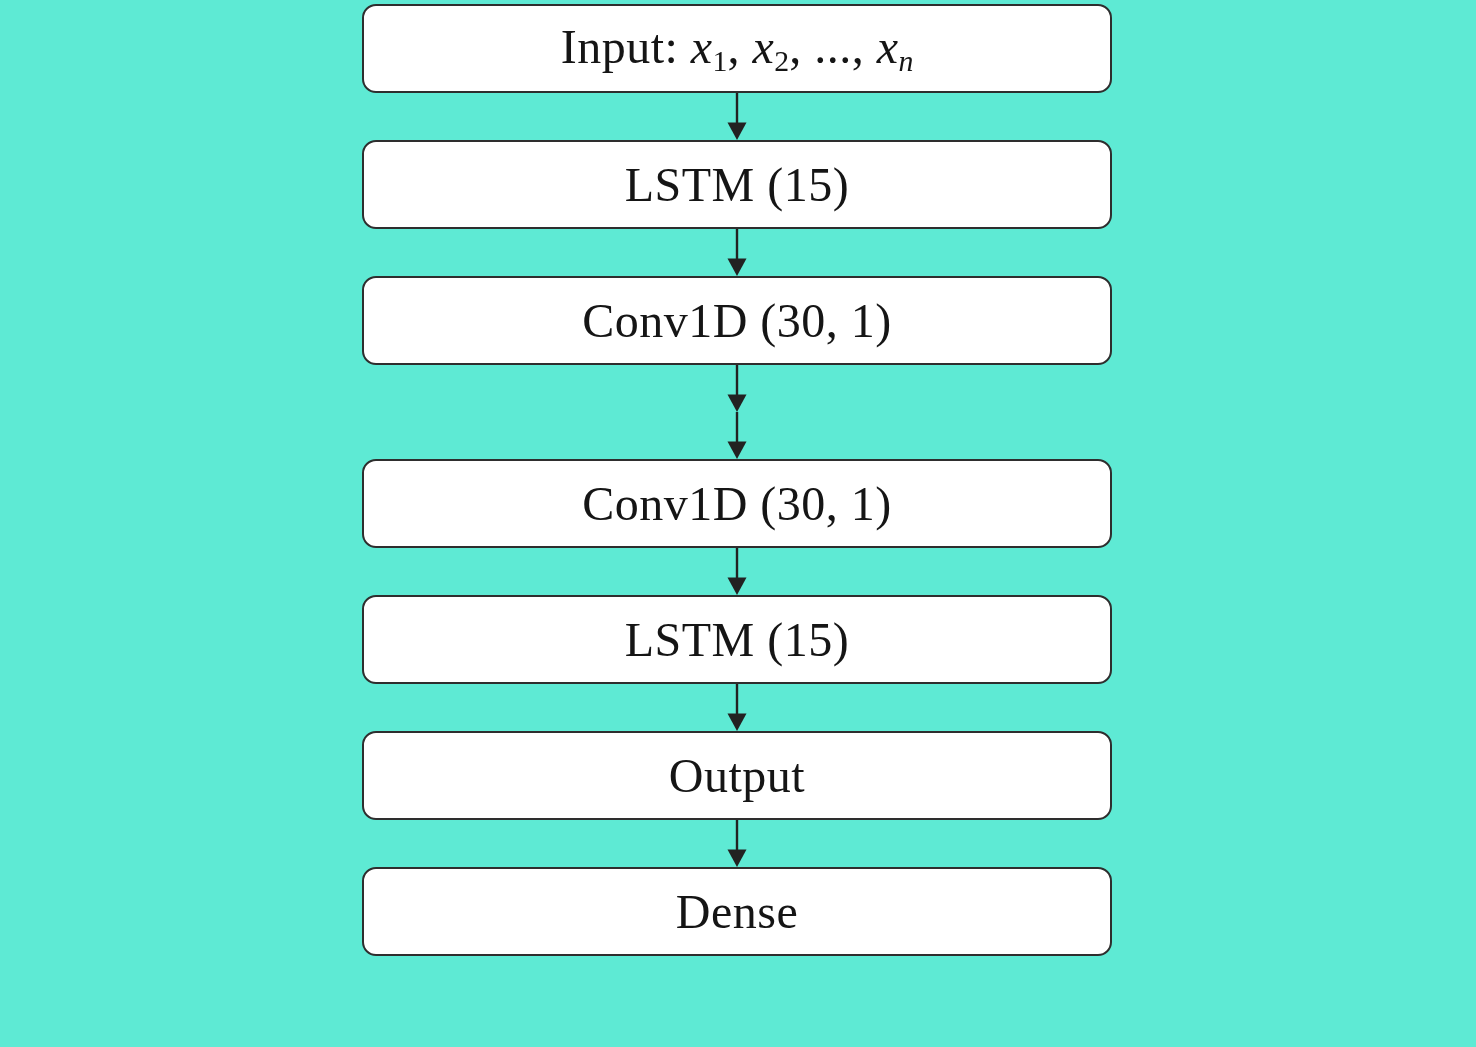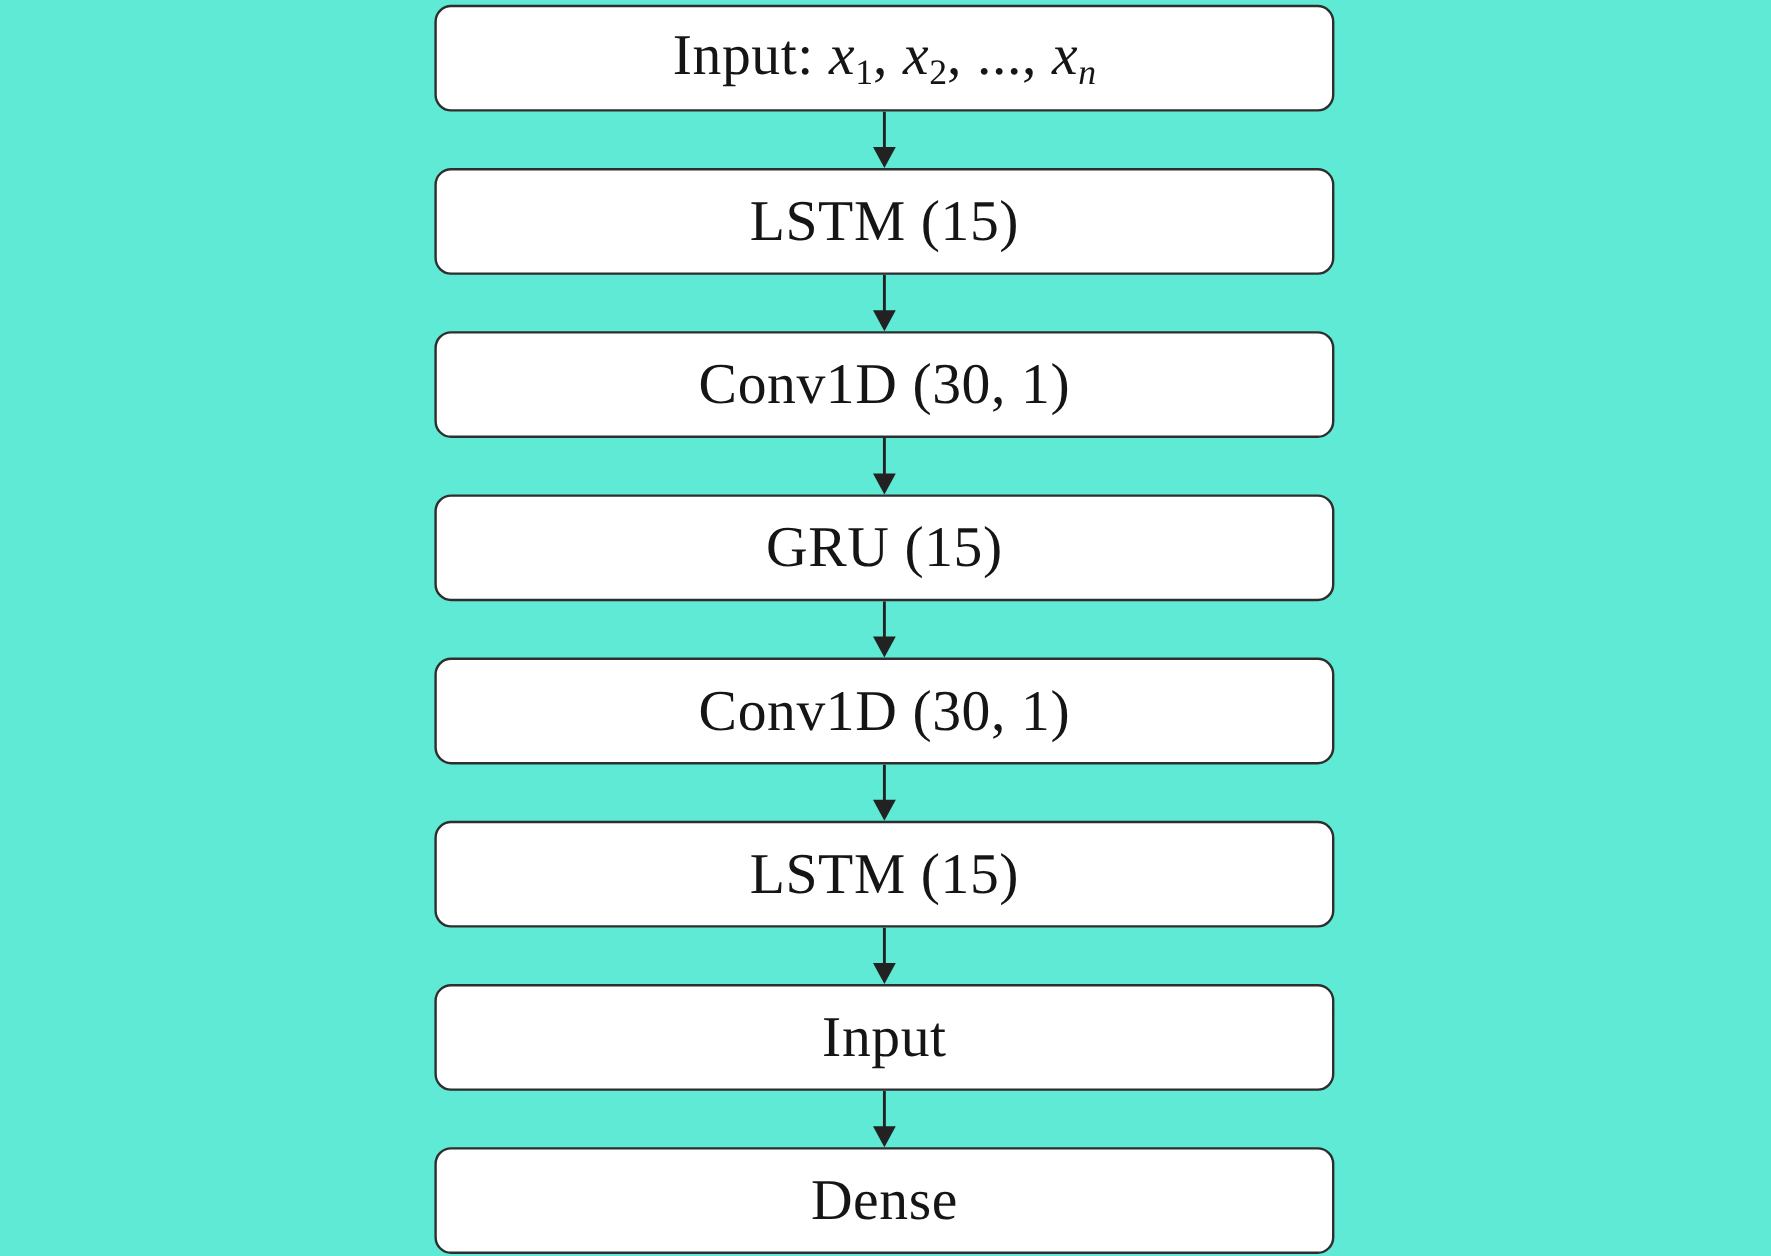--- a/index.html
+++ b/index.html
@@ -95,23 +95,20 @@
       <span>Conv1D (30, 1)</span>
     </div>
 
     <div class="edge">
       <svg viewBox="0 0 26 47">
         <line x1="13" y1="0" x2="13" y2="31" stroke="#222222" stroke-width="2.4"></line>
         <polygon points="3.5,29.5 22.5,29.5 13,47" fill="#222222"></polygon>
       </svg>
     </div>
 
-    <div class="node">
-      <span>GRU (15)</span>
-    </div>
 
     <div class="edge">
       <svg viewBox="0 0 26 47">
         <line x1="13" y1="0" x2="13" y2="31" stroke="#222222" stroke-width="2.4"></line>
         <polygon points="3.5,29.5 22.5,29.5 13,47" fill="#222222"></polygon>
       </svg>
     </div>
 
     <div class="node">
       <span>Conv1D (30, 1)</span>
@@ -129,21 +126,21 @@
     </div>
 
     <div class="edge">
       <svg viewBox="0 0 26 47">
         <line x1="13" y1="0" x2="13" y2="31" stroke="#222222" stroke-width="2.4"></line>
         <polygon points="3.5,29.5 22.5,29.5 13,47" fill="#222222"></polygon>
       </svg>
     </div>
 
     <div class="node">
-      <span>Input</span>
+      <span>Output</span>
     </div>
 
     <div class="edge">
       <svg viewBox="0 0 26 47">
         <line x1="13" y1="0" x2="13" y2="31" stroke="#222222" stroke-width="2.4"></line>
         <polygon points="3.5,29.5 22.5,29.5 13,47" fill="#222222"></polygon>
       </svg>
     </div>
 
     <div class="node">

